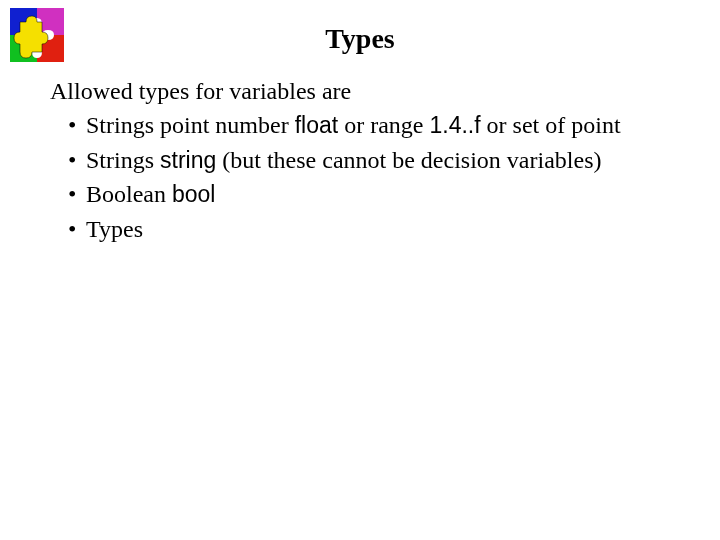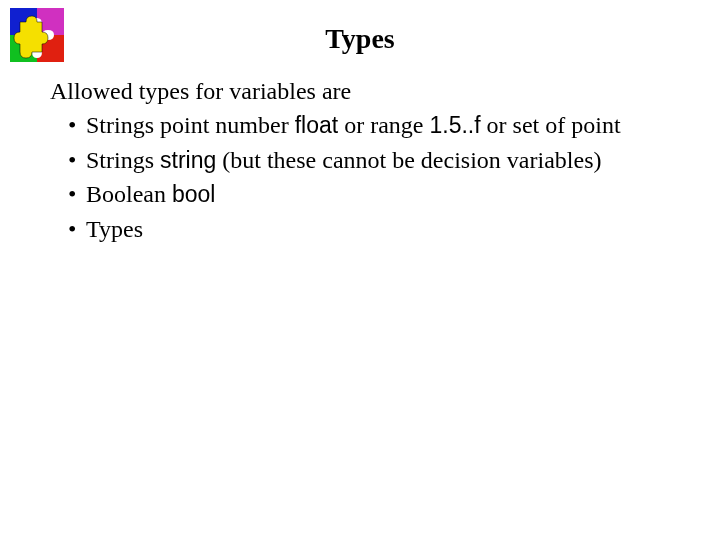--- a/index.html
+++ b/index.html
@@ -74,21 +74,21 @@
     <path d="M16 14 Q16 8 22 8 Q27 8 27 14 L32 14 L32 24 Q38 24 38 30 Q38 36 32 36 L32 44 L22 44 Q22 50 16 50 Q10 50 10 44 L10 36 Q4 36 4 30 Q4 24 10 24 L10 14 Z" fill="#f5e000" stroke="#000" stroke-width="0.5"></path>
   </svg>
 </div>
 
 <h1 class="title">Types</h1>
 
 <div class="content">
   <div class="intro">Allowed types for variables are</div>
   <ul>
     <li>
-      <span>Strings point number </span><span class="mono">float</span><span> or range </span><span class="mono">1.5..f</span><span> or set of point</span>
+      <span>Strings point number </span><span class="mono">float</span><span> or range </span><span class="mono">1.4..f</span><span> or set of point</span>
     </li>
     <li>
       <span>Strings </span><span class="mono">string</span><span>  (but these cannot be decision variables)</span>
     </li>
     <li>
       <span>Boolean </span><span class="mono">bool</span>
     </li>
     <li>
       <span>Types</span>
     </li>

